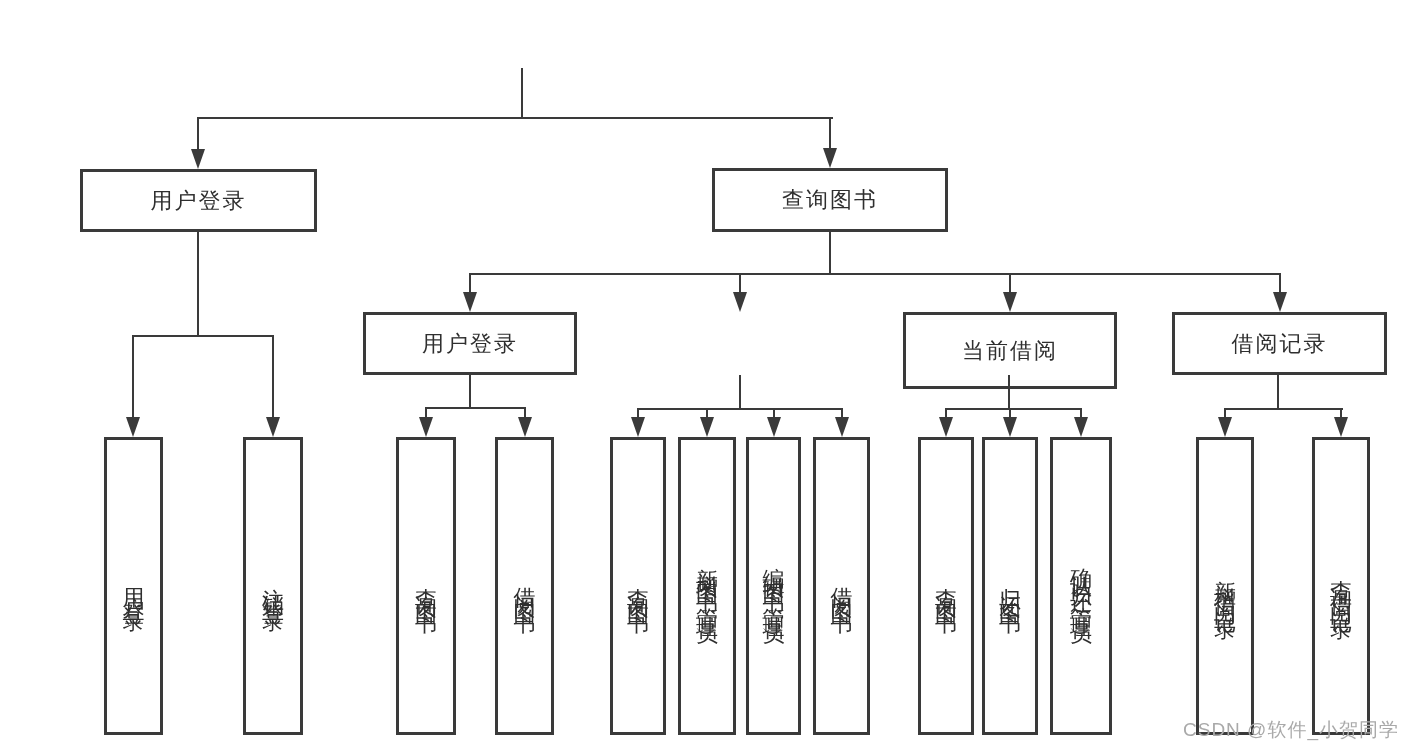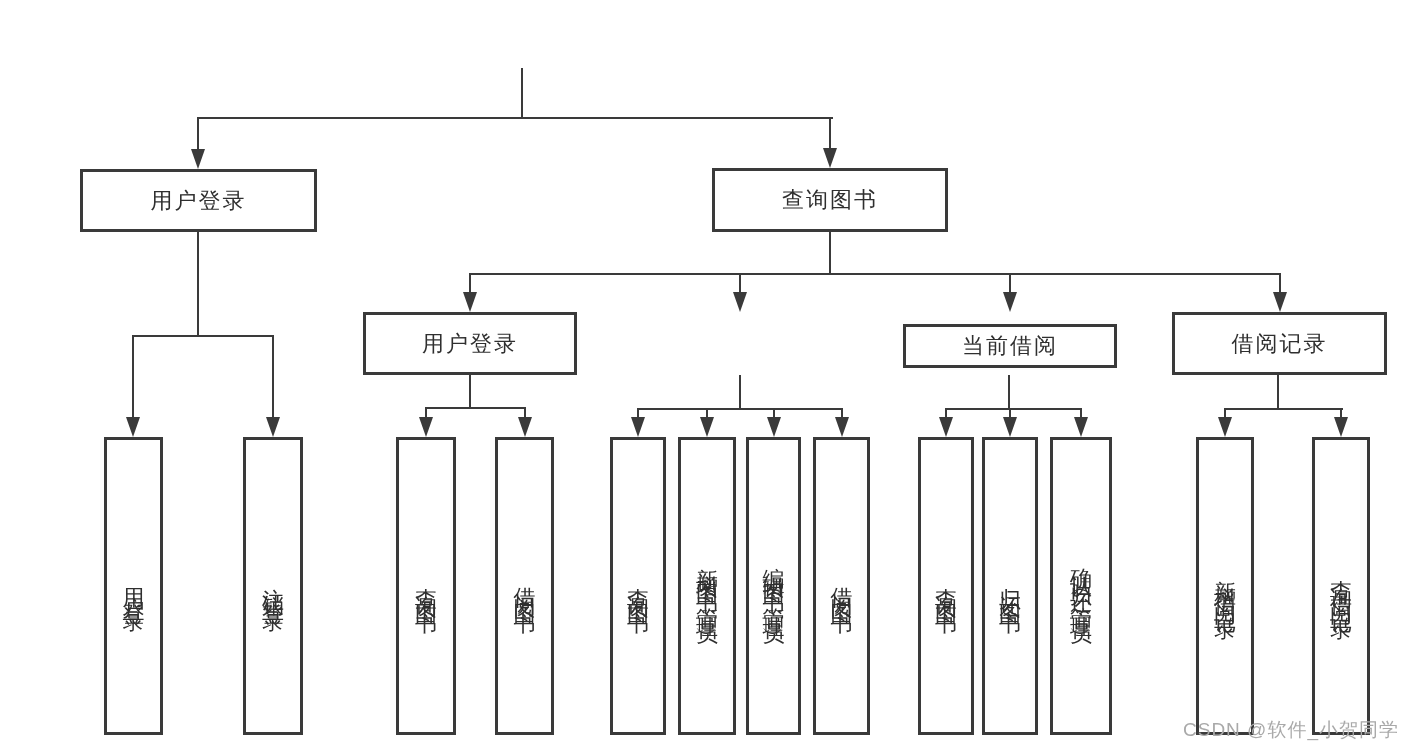--- a/index.html
+++ b/index.html
@@ -97,21 +97,21 @@
   <div class="vline" style="left:1009px;top:273px;height:21px"></div>
   <div class="vline" style="left:1279px;top:273px;height:21px"></div>
   <div class="arr" style="left:463px;top:292px"></div>
   <div class="arr" style="left:733px;top:292px"></div>
   <div class="arr" style="left:1003px;top:292px"></div>
   <div class="arr" style="left:1273px;top:292px"></div>
 
   <div class="box h" style="left:363px;top:312px;width:214px;height:63px">
     <span>用户登录</span>
   </div>
-  <div class="box h" style="left:903px;top:324px;width:214px;height:44px">
+  <div class="box h" style="left:903px;top:312px;width:214px;height:77px">
     <span>当前借阅</span>
   </div>
   <div class="box h" style="left:1172px;top:312px;width:215px;height:63px">
     <span>借阅记录</span>
   </div>
 
   <div class="vline" style="left:469px;top:375px;height:33px"></div>
   <div class="hline" style="left:425px;top:407px;width:101px"></div>
   <div class="vline" style="left:425px;top:407px;height:12px"></div>
   <div class="vline" style="left:524px;top:407px;height:12px"></div>

